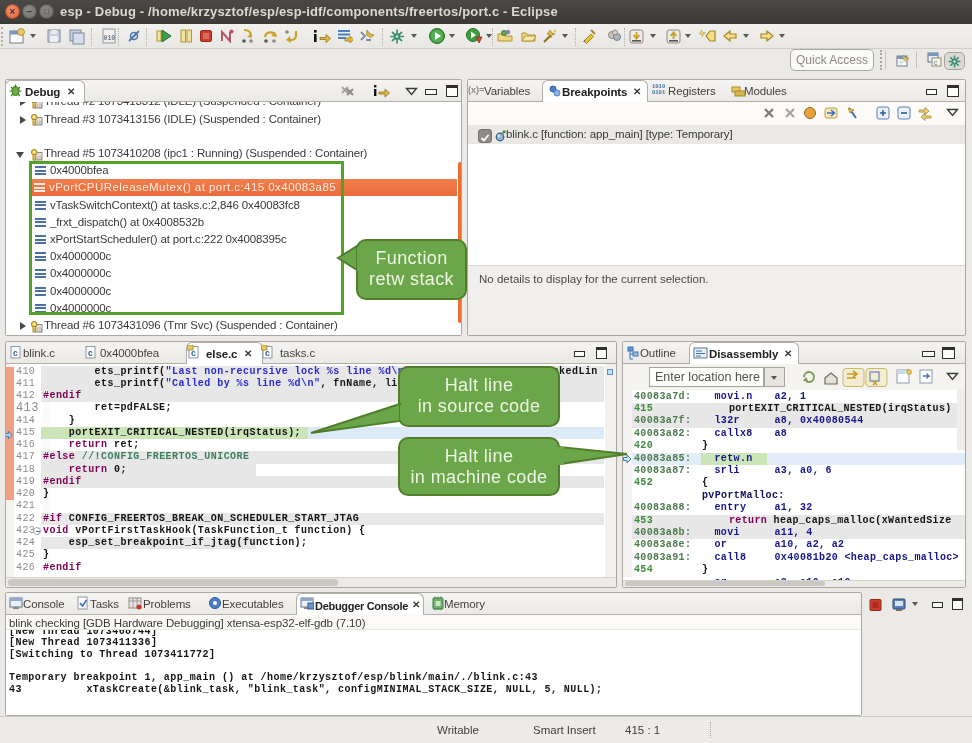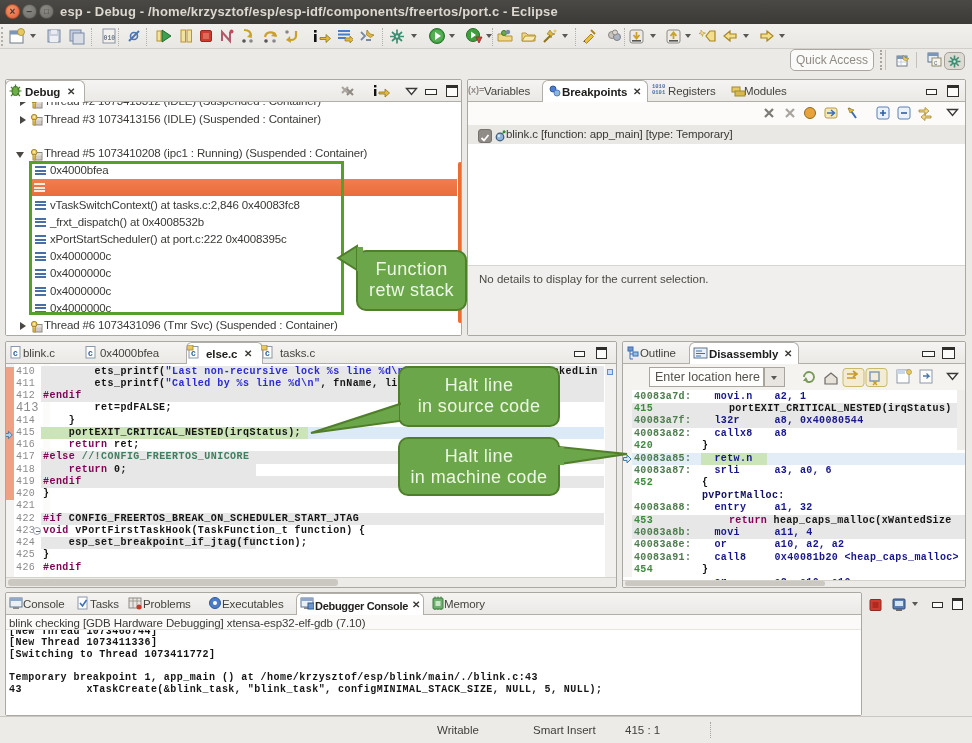--- a/index.html
+++ b/index.html
@@ -280,20 +280,21 @@
             <b style="top:7px; background:#4A6FA5"></b>
           </span>
           <span style="position:absolute;left:43px;">0x4000bfea</span>
         </div>
 <div class="trow" style="top:77.4px; left:24px; right:4px; background:linear-gradient(#F17E4E,#EA6C3C); color:#FDEBDC; letter-spacing:0.45px;">
           <span class="sficon" style="left:4px;">
             <b style="top:0; background:#FDEBDC"></b>
             <b style="top:3.5px; background:#FDEBDC"></b>
             <b style="top:7px; background:#FDEBDC"></b>
           </span>
+          <span style="position:absolute;left:19px;">vPortCPUReleaseMutex() at port.c:415 0x40083a85</span>
         </div>
 <div class="trow" style="top:94.6px; left:1px; right:1px;">
           <span class="sficon" style="left:28px;">
             <b style="top:0; background:#4A6FA5"></b>
             <b style="top:3.5px; background:#4A6FA5"></b>
             <b style="top:7px; background:#4A6FA5"></b>
           </span>
           <span style="position:absolute;left:43px;">vTaskSwitchContext() at tasks.c:2,846 0x40083fc8</span>
         </div>
 <div class="trow" style="top:111.8px; left:1px; right:1px;">
@@ -698,21 +699,21 @@
       <rect x="8" y="7" width="6" height="6" fill="#6F94C8" stroke="#2A5A9A"></rect>
     </svg>
 <svg class="abs" style="left:431px; top:596px;" width="14" height="14" viewBox="0 0 14 14">
       <rect x="2" y="2" width="10" height="11" rx="1" fill="#6FAE6F" stroke="#3E7D3E"></rect>
       <path d="M4 2 v-1.5 M7 2 v-1.5 M10 2 v-1.5 M4 13 v1.5 M7 13 v1.5 M10 13 v1.5" stroke="#3E7D3E" stroke-width="1"></path>
       <rect x="4.5" y="5" width="5" height="5" fill="#C8E6C8"></rect>
     </svg>
 
 <div class="abs" id="greenrect" style="left:29px; top:161px; width:315px; height:154px; border:3px solid #55A028;"></div>
 
-<div class="callout" id="co-stack" style="left:356px; top:250px; width:111px; height:61px;">
+<div class="callout" id="co-stack" style="left:356px; top:239px; width:111px; height:61px;">
   <div style="margin-top:7px;">Function</div>
   <div>retw stack</div>
 </div>
 <svg class="abs" width="40" height="40" style="left:330px; top:242px;" viewBox="0 0 40 40">
   <polygon points="8,16 27,4 27,28" fill="#6BA74A" stroke="#507E2A" stroke-width="2"></polygon>
   <rect x="27" y="5" width="6" height="24" fill="#6BA74A"></rect>
 </svg>
 
 <div class="callout" id="co-src" style="left:398px; top:366px; width:162px; height:61px;">
   <div style="margin-top:7px;">Halt line</div>

